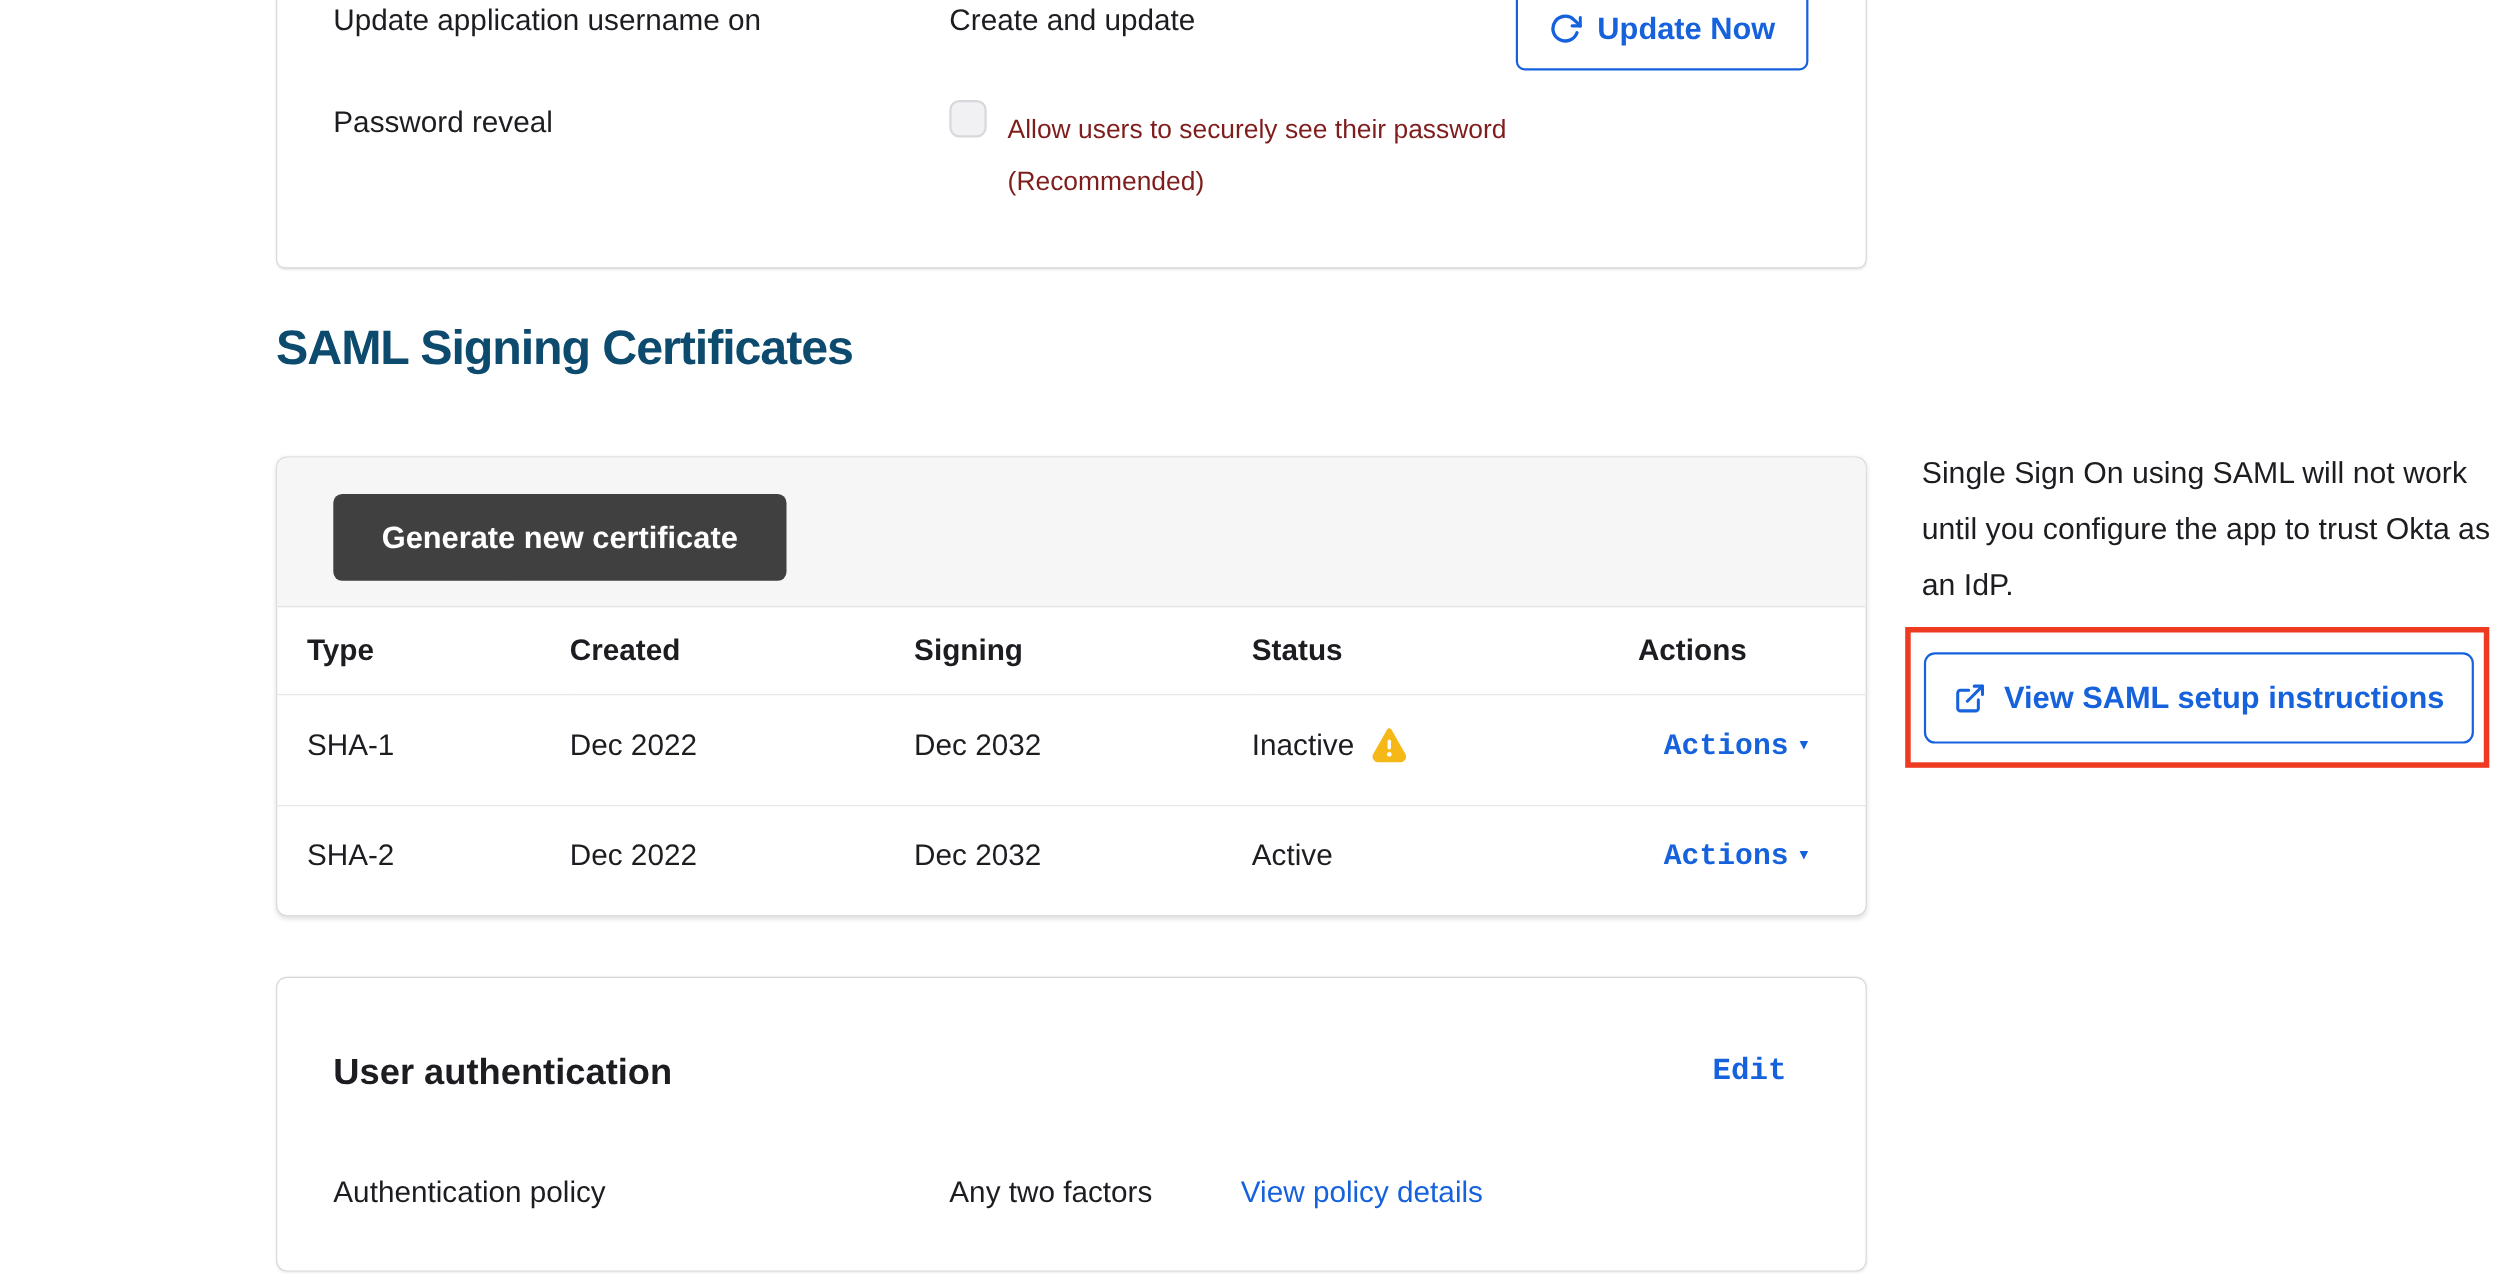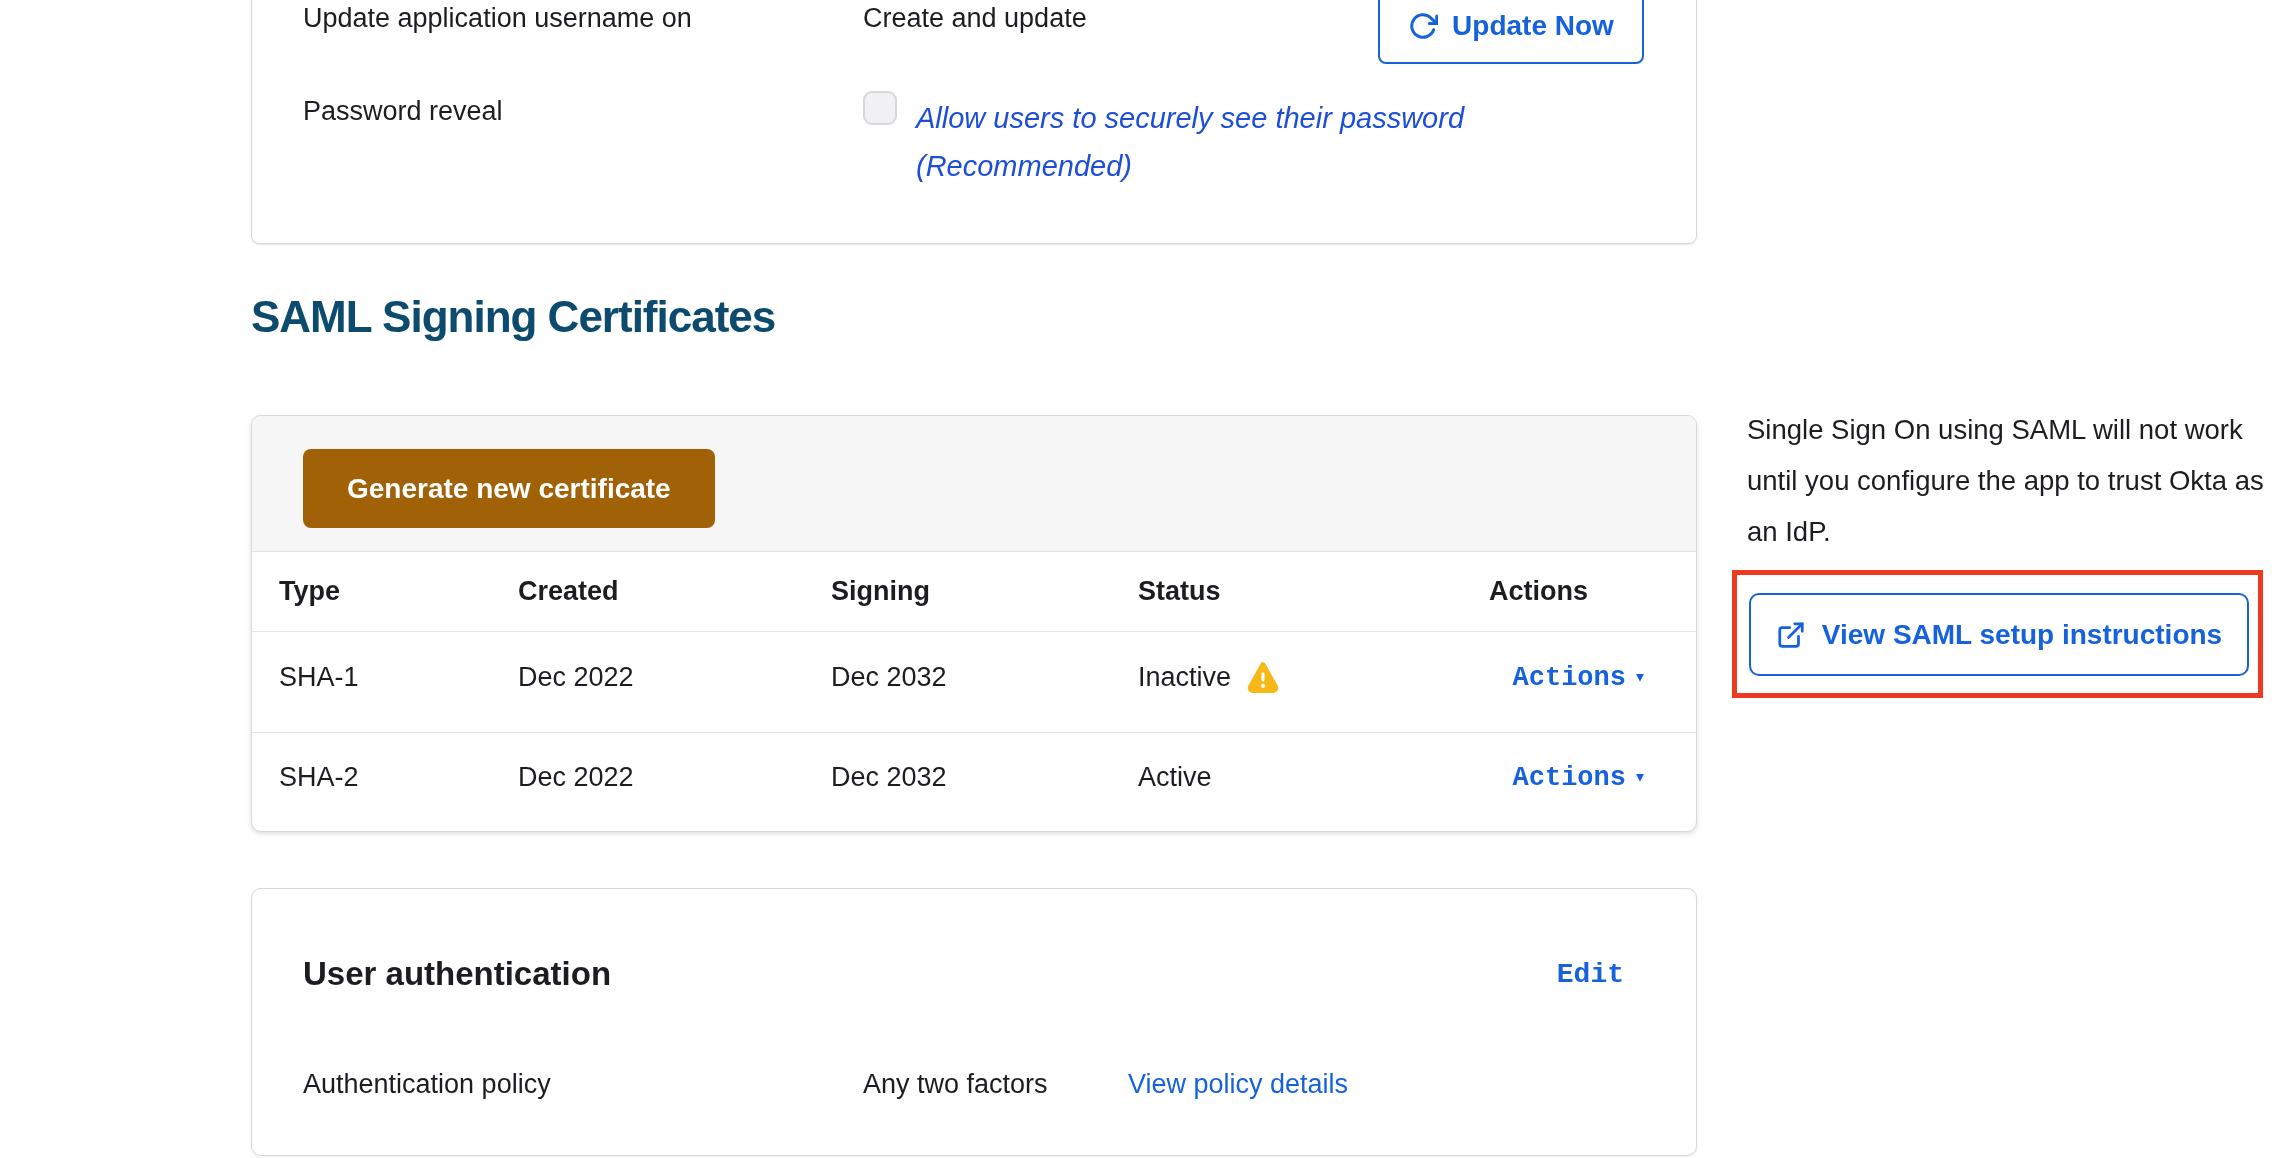--- a/index.html
+++ b/index.html
@@ -40,42 +40,42 @@
   }
   .btn-update { position:absolute; left:1126px; top:48px; width:266px; height:77px; }
 
   .checkbox {
     position:absolute; left:611px; top:152px;
     width:34px; height:34px;
     background:#f1f1f4; border:2px solid #d7d7dc; border-radius:9px;
     cursor:pointer;
   }
   .cb-label { position:absolute; left:664px; top:155px; width:600px;
-    font-size:29px; line-height:48px; color:#1d4ed8;font-style:italic; }
+    font-size:24px; line-height:48px; color:#7f1d1d; }
 
   
   .page-h1 {
     position:absolute; left:251px; top:292px;
     font-size:44px; font-weight:bold; letter-spacing:-1px; color:#0c4a6e;
   }
 
   
   .cert-card {
     left:251px; top:415px; width:1446px;
     box-shadow:0 2px 5px rgba(29,29,33,.14);
     overflow:hidden;
   }
   .cert-head {
     height:136px; background:#f6f6f6;
     border-bottom:1px solid #e1e1e6;
     padding:33px 0 0 51px;
   }
   .btn-primary {
     height:79px; padding:0 44px;
-    background:#a16207; border:none; border-radius:8px;
+    background:#404040; border:none; border-radius:8px;
     color:#ffffff; font-weight:bold; font-size:28px;
     font-family:"Liberation Sans", sans-serif;
     cursor:pointer;
   }
   table.cert-table { width:100%; border-collapse:collapse; }
   .cert-table th {
     text-align:left; font-size:27px; font-weight:bold; color:#1d1d21;
     padding:24px 0 24px 0;
   }
   .cert-table td {

